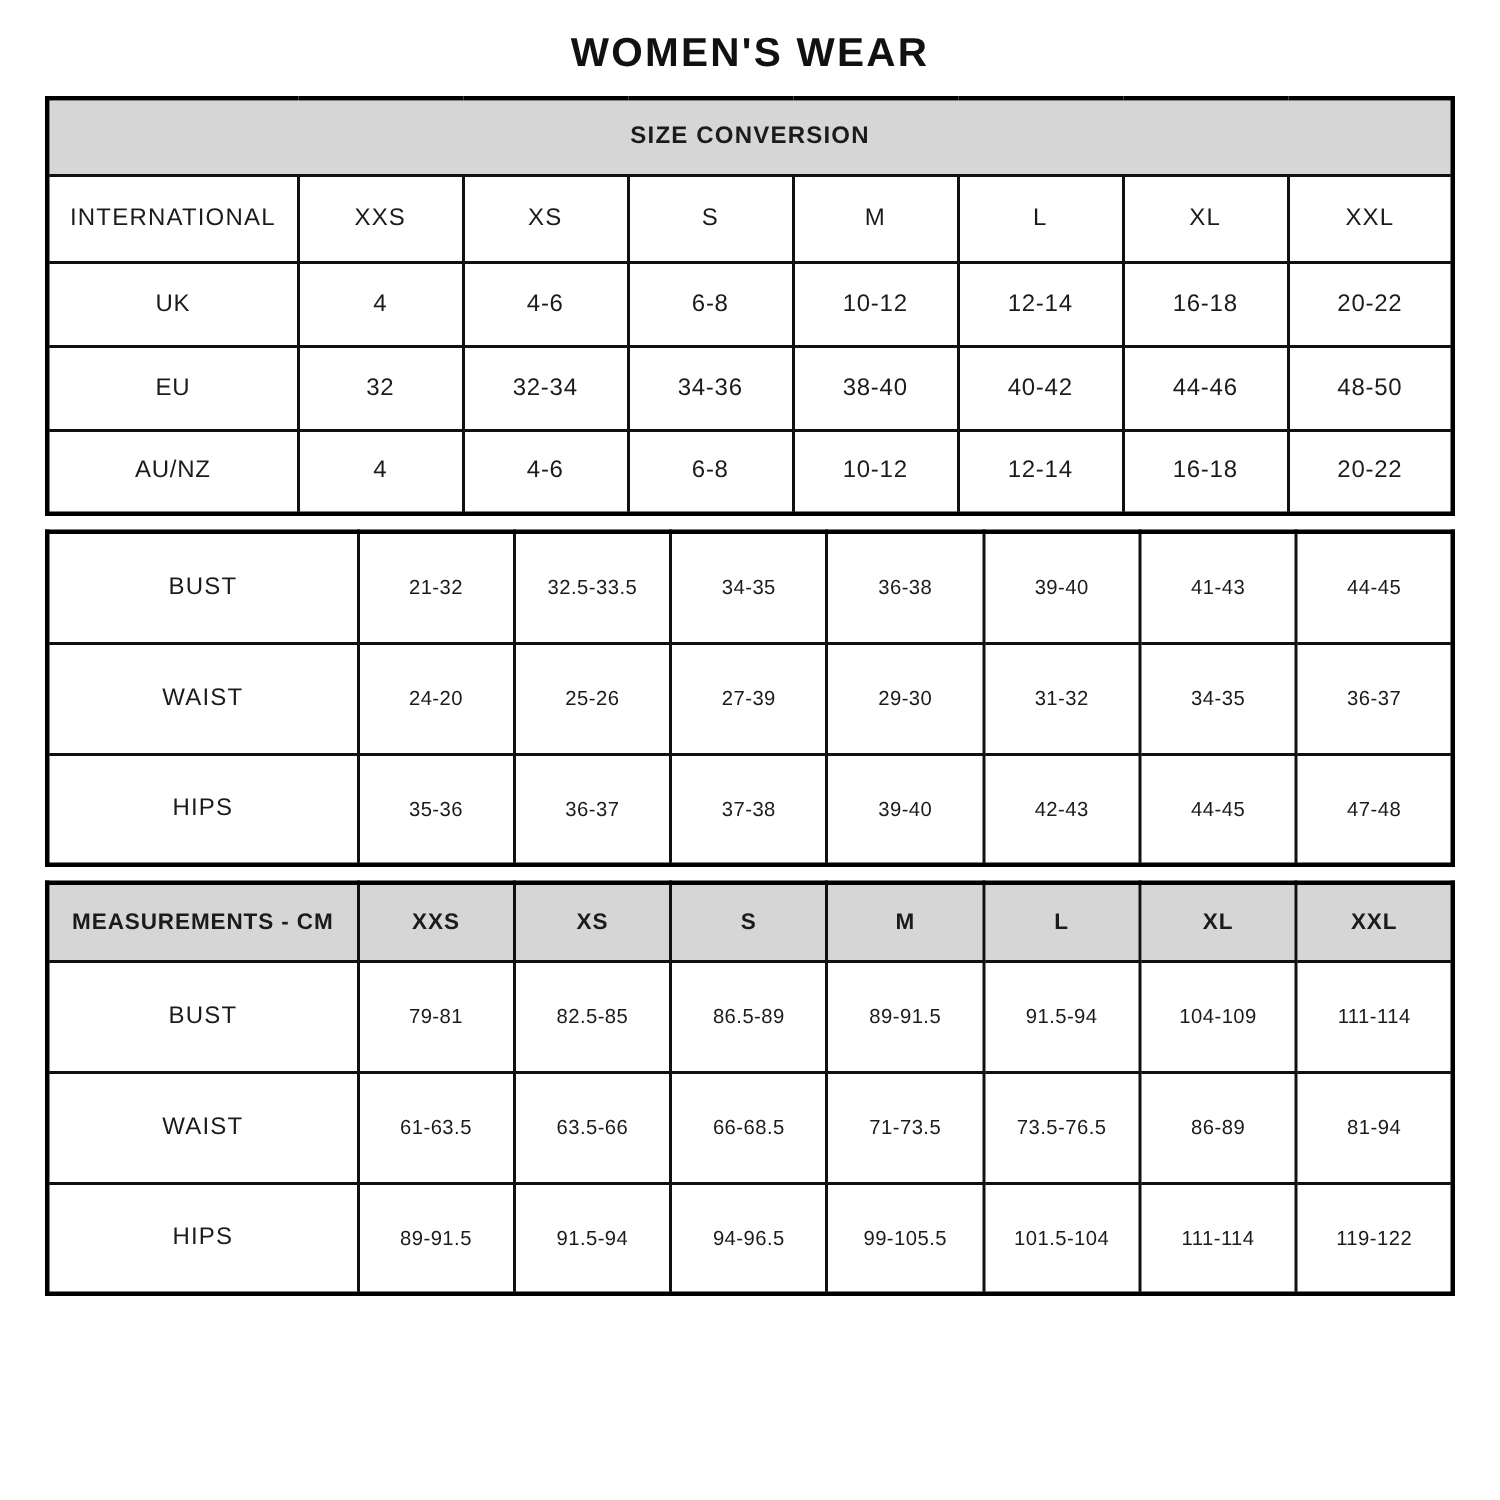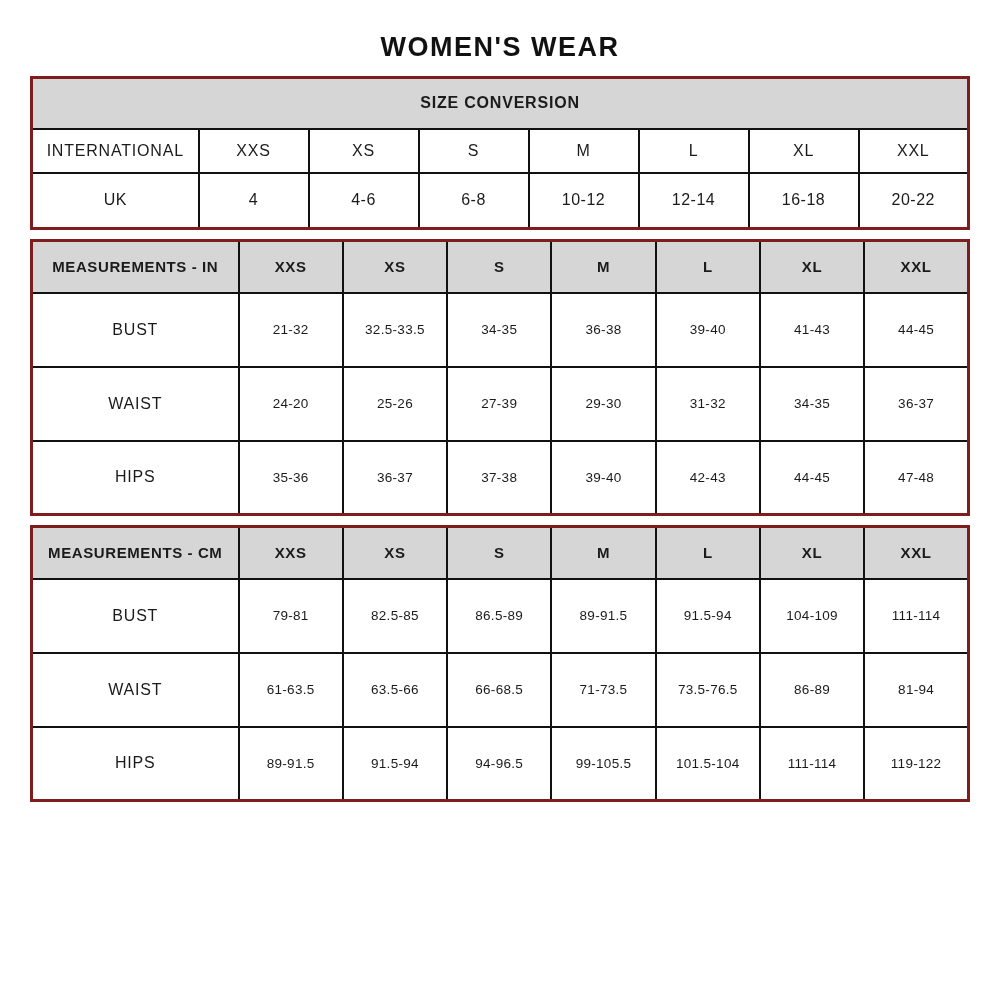--- a/index.html
+++ b/index.html
@@ -2,53 +2,53 @@
 <html><head>
 <meta charset="utf-8">
 <style>
   * { margin: 0; padding: 0; box-sizing: border-box; }
   html, body {
     width: 1000px; height: 1000px;
     background: #ffffff;
     font-family: "Liberation Sans", "DejaVu Sans", sans-serif;
     color: #1b1b1b;
   }
-  .page { width: 1000px; height: 1000px; padding: 28px 30px 10px 30px; }
+  .page { width: 1000px; height: 1000px; padding: 16px 30px 10px 30px; }
 
   .title {
     text-align: center;
     font-size: 27px;
     font-weight: 700;
     letter-spacing: 1.5px;
     margin: 4px 0 13px 0;
     color: #111;
   }
 
   table.tbl {
     width: 940px;
     border-collapse: collapse;
     table-layout: fixed;
-    border: 3px solid #7f1d1d;
+    border: 3px solid #000000;
   }
   table.tbl td, table.tbl th {
     border: 2px solid #111;
     text-align: center;
     vertical-align: middle;
     overflow: hidden;
   }
 
   
   .t1 .banner {
     background: #d6d6d6;
     height: 51px;
     font-size: 16px;
     font-weight: 700;
     letter-spacing: 0.8px;
   }
-  .t1 .intl-row td { height: 44px; font-size: 16px; letter-spacing: 0.8px; }
+  .t1 .intl-row td { height: 58px; font-size: 16px; letter-spacing: 0.8px; }
   .t1 .data-row td { height: 56px; font-size: 16px; letter-spacing: 0.5px; }
   .t1 col.c-label { width: 167px; }
 
   
   .tm { margin-top: 9px; }
   .tm col.c-label { width: 207px; }
   .tm .head-row th {
     background: #d6d6d6;
     height: 52px;
     font-size: 15px;
@@ -93,45 +93,55 @@
       <tr class="data-row">
         <td class="rlabel">UK</td>
         <td>4</td>
         <td>4-6</td>
         <td>6-8</td>
         <td>10-12</td>
         <td>12-14</td>
         <td>16-18</td>
         <td>20-22</td>
       </tr>
+      <tr class="data-row">
+        <td class="rlabel">EU</td>
+        <td>32</td>
+        <td>32-34</td>
+        <td>34-36</td>
+        <td>38-40</td>
+        <td>40-42</td>
+        <td>44-46</td>
+        <td>48-50</td>
+      </tr>
+      <tr class="data-row">
+        <td class="rlabel">AU/NZ</td>
+        <td>4</td>
+        <td>4-6</td>
+        <td>6-8</td>
+        <td>10-12</td>
+        <td>12-14</td>
+        <td>16-18</td>
+        <td>20-22</td>
+      </tr>
     </tbody>
   </table>
 
   <table class="tbl tm">
     <colgroup>
         <col class="c-label">
         <col>
         <col>
         <col>
         <col>
         <col>
         <col>
         <col>
       </colgroup>
     <tbody>
-      <tr class="head-row">
-        <th>MEASUREMENTS - IN</th>
-        <th>XXS</th>
-        <th>XS</th>
-        <th>S</th>
-        <th>M</th>
-        <th>L</th>
-        <th>XL</th>
-        <th>XXL</th>
-      </tr>
       <tr class="data-row">
         <td class="rlabel">BUST</td>
         <td>21-32</td>
         <td>32.5-33.5</td>
         <td>34-35</td>
         <td>36-38</td>
         <td>39-40</td>
         <td>41-43</td>
         <td>44-45</td>
       </tr>

